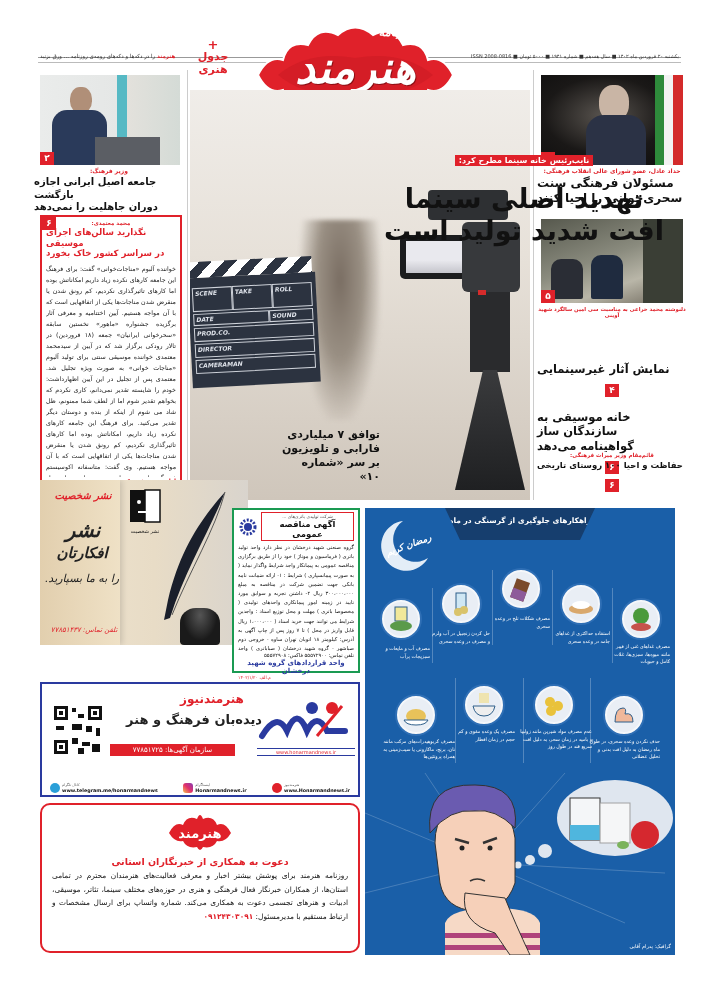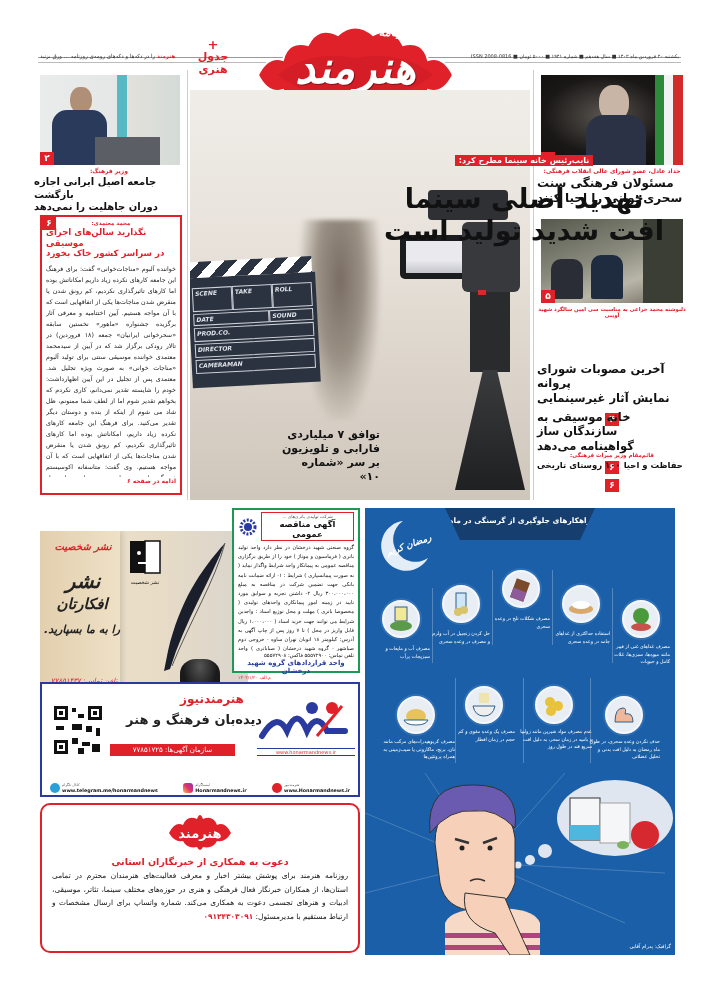--- a/index.html
+++ b/index.html
@@ -22,21 +22,21 @@
 .vrule{position:absolute;width:1px;background:#ccc}
 .mainphoto{position:absolute;left:190px;top:90px;width:340px;height:410px;background:linear-gradient(180deg,#f0ede9 0%,#e7e1d9 40%,#cfc6bb 100%);overflow:hidden}
 .clap{position:absolute;left:0;top:185px;width:128px;height:110px;background:#2c3340;transform:rotate(-3deg)}
 .clap-stripe{position:absolute;left:0;top:-16px;width:125px;height:16px;background:repeating-linear-gradient(135deg,#fff 0 9px,#2c3340 9px 18px)}
 .clap-cell{position:absolute;color:#dfe3ea;font-size:6px;font-weight:bold;font-style:italic;border:0.6px solid #cfd3da;padding:1px 2px;direction:ltr}
 .camera{position:absolute;right:10px;top:100px;width:120px;height:300px}
 .headline-main{position:absolute;left:200px;right:12px;top:150px;text-align:center}
 .kicker-red{display:inline-block;background:#e0212a;color:#fff;font-size:8px;font-weight:bold;padding:1px 4px}
 .big{font-size:27px;font-weight:900;line-height:32px;color:#111;letter-spacing:-0.5px}
 .sub-main{position:absolute;left:280px;top:428px;width:100px;text-align:right;font-size:11px;font-weight:bold;line-height:14px;color:#111}
-.ad1{position:absolute;left:40px;top:531px;width:208px;height:165px;background:linear-gradient(90deg,#efe4d0 0%,#e8dcc6 55%,#d9d4cd 100%);overflow:hidden}
+.ad1{position:absolute;left:40px;top:480px;width:208px;height:165px;background:linear-gradient(90deg,#efe4d0 0%,#e8dcc6 55%,#d9d4cd 100%);overflow:hidden}
 .ad2{position:absolute;left:232px;top:508px;width:128px;height:165px;border:2px solid #1a9a52;background:#fff;padding:2px 4px}
 .ad3{position:absolute;left:40px;top:682px;width:320px;height:115px;border:2px solid #2a3a9f;background:#fff}
 .ad4{position:absolute;left:40px;top:803px;width:320px;height:150px;border:2px solid #e0212a;border-radius:10px;background:#fff;padding:6px 10px}
 .info{position:absolute;left:365px;top:508px;width:310px;height:447px;background:#1a5fa8;overflow:hidden}
 .info-title{position:absolute;left:80px;top:0;width:150px;height:32px;background:#163e6e;color:#fff;font-size:7.5px;font-weight:bold;text-align:center;line-height:26px;clip-path:polygon(0 0,100% 0,90% 100%,10% 100%)}
 .circle{position:absolute;width:38px;height:38px;border-radius:50%;background:#e9eef5;border:2px solid #f5f7fa;box-shadow:0 0 0 2px #2f6fb5}
 .ctext{position:absolute;font-size:4.8px;color:#fff;text-align:right;line-height:7.5px;width:60px}
 .vline{position:absolute;width:1px;background:rgba(255,255,255,0.25)}
 </style>
 </head>
@@ -82,21 +82,20 @@
   <div class="abs" style="left:50px;top:36px;width:32px;height:44px;background:#1f2b3f;border-radius:10px 10px 2px 2px"></div>
   <div class="abs" style="right:0;top:0;width:40px;height:84px;background:#3a3e35"></div>
   <div class="pagebadge" style="left:0;bottom:0">۵</div>
 </div>
 <div class="abs" style="left:537px;top:306px;width:150px">
   <div class="kicker" style="font-size:5.3px">دلنوشته محمد خراعی به مناسبت سی امین سالگرد شهید آوینی</div>
 </div>
 
 <div class="abs" style="left:537px;top:362px;width:150px">
   <div class="head" style="font-size:11.5px">
-    <div>آخرین مصوبات شورای پروانه</div>
     <div>نمایش آثار غیرسینمایی</div>
   </div>
   <div style="text-align:center;margin-top:2px"><span class="pagebadge" style="position:static;display:inline-block">۴</span></div>
 </div>
 
 <div class="abs" style="left:537px;top:410px;width:150px">
   <div class="head" style="font-size:11.5px">
     <div>خانه موسیقی به سازندگان ساز</div>
     <div>گواهینامه می‌دهد</div>
   </div>
@@ -173,21 +172,21 @@
   </div>
   <div class="body-text" style="margin-top:4px;height:214px;overflow:hidden">خواننده آلبوم «مناجات‌خوانی» گفت: برای فرهنگ این جامعه کارهای نکرده زیاد داریم امکاناتش بوده اما کارهای تاثیرگذاری نکردیم، کم رونق شدن یا منقرض شدن مناجات‌ها یکی از اتفاقهایی است که با آن مواجه هستیم. آیین اختتامیه و معرفی آثار برگزیده جشنواره «ماهور» نخستین سابقه «سحرخوانی ایرانیان» جمعه (۱۸ فروردین) در تالار رودکی برگزار شد که در آیین از سیدمحمد معتمدی خواننده موسیقی سنتی برای تولید آلبوم «مناجات خوانی» به صورت ویژه تجلیل شد. معتمدی پس از تجلیل در این آیین اظهارداشت: خودم را شایسته تقدیر نمی‌دانم، کاری نکردم که بخواهم تقدیر شوم اما از لطف شما ممنونم، ظل شاد می شوم از اینکه از بنده و دوستان دیگر تقدیر می‌کنید. برای فرهنگ این جامعه کارهای نکرده زیاد داریم، امکاناتش بوده اما کارهای تاثیرگذاری نکردیم، کم رونق شدن یا منقرض شدن مناجات‌ها یکی از اتفاقهایی است که با آن مواجه هستیم. وی گفت: متاسفانه اکوسیستم فرهنگی ما همچون طبیعت و محیط‌زیستمان دچار اشکال و تخریب شده است، خیلی وقتها خواستیم بهره‌برداری از رودی را زیاد کنیم، کلا خشک شده است، در حوزه فرهنگی هم یک وقتهایی خواستیم معنویت و ...</div>
   <div style="font-size:6px;color:#e0212a;font-weight:bold">ادامه در صفحه ۶</div>
 </div>
 
 <div class="ad1">
   <div class="abs" style="left:0;top:0;width:80px;height:165px;background:linear-gradient(90deg,#e2cfae,#efe1c6);box-shadow:2px 0 6px rgba(0,0,0,0.15)"></div>
   <div class="abs" style="left:8px;top:10px;width:70px;text-align:center;color:#e0212a;font-size:10px;font-style:italic;font-weight:bold">نشر شخصیت</div>
   <div class="abs" style="left:8px;top:38px;width:70px;text-align:center;font-size:20px;font-weight:bold;font-style:italic;color:#222">نشر</div>
   <div class="abs" style="left:4px;top:64px;width:76px;text-align:center;font-size:15px;font-weight:bold;font-style:italic;color:#222">افکارتان</div>
-  <div class="abs" style="left:2px;top:92px;width:80px;text-align:center;font-size:11px;font-weight:bold;font-style:italic;color:#222">را به ما بسپارید.</div>
+  <div class="abs" style="left:2px;top:92px;width:80px;text-align:center;font-size:11px;font-weight:normal;font-style:italic;color:#222">را به ما بسپارید.</div>
   <div class="abs" style="left:4px;top:146px;width:80px;text-align:center;font-size:7px;color:#e0212a;font-style:italic">تلفن تماس: ۷۷۸۵۱۴۳۷</div>
   <div class="abs" style="left:88px;top:8px;width:34px;height:44px">
     <svg width="34" height="36" viewBox="0 0 34 36">
         <rect x="2" y="2" width="30" height="32" fill="#111"></rect>
         <rect x="17" y="2" width="15" height="32" fill="#fff" stroke="#111" stroke-width="1.5"></rect>
         <circle cx="11" cy="14" r="2" fill="#fff"></circle>
         <rect x="10" y="23" width="14" height="2" fill="#fff"></rect>
       </svg>
     <div style="font-size:5px;text-align:center">نشر شخصیت</div>
   </div>

